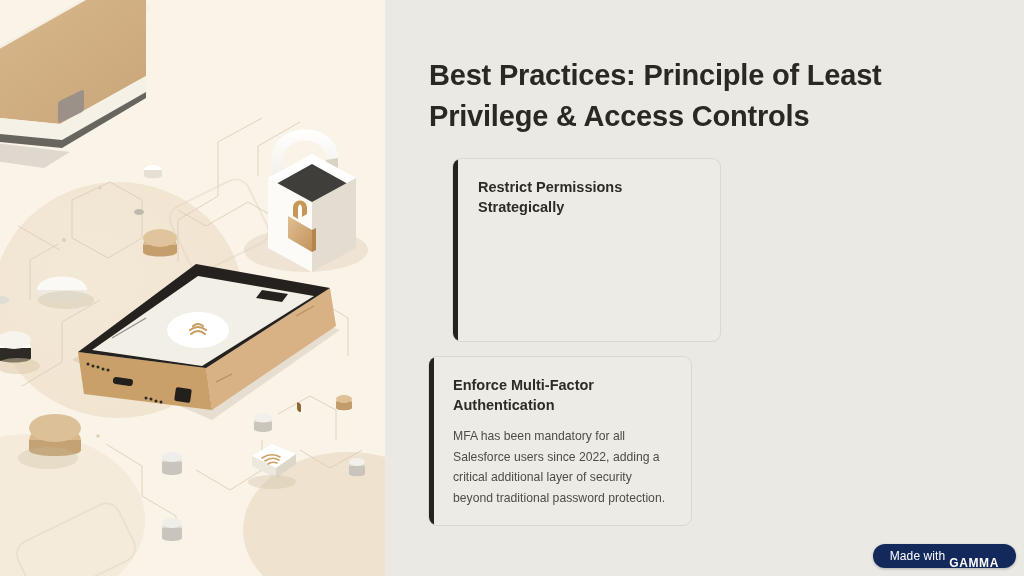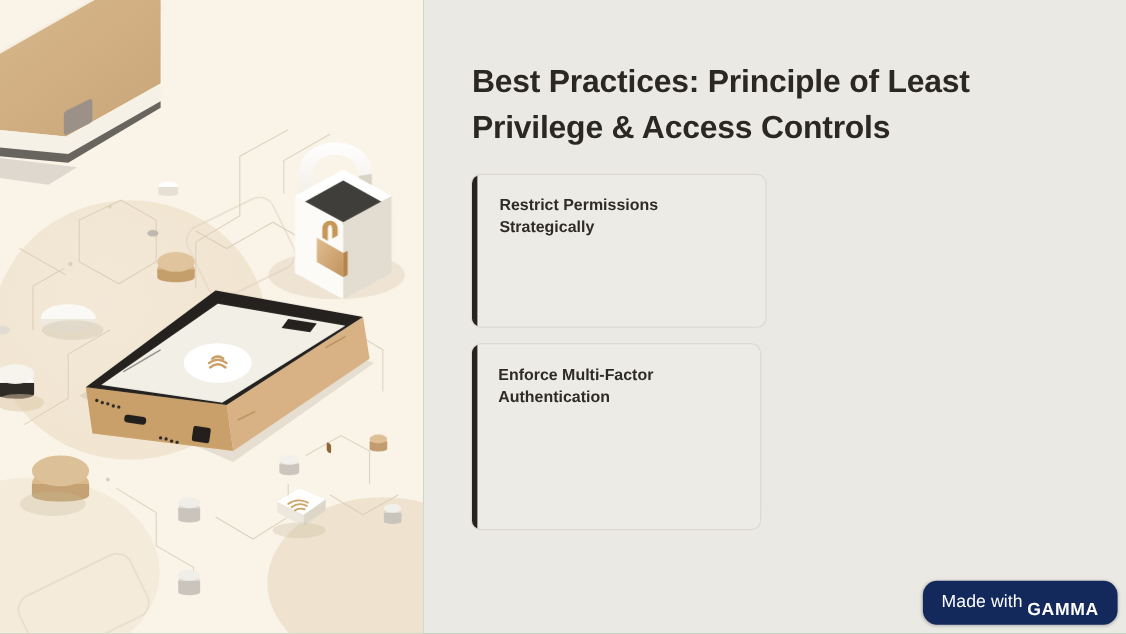--- a/index.html
+++ b/index.html
@@ -10,21 +10,21 @@
     overflow: hidden;
     background: #EBE9E4;
     font-family: "Liberation Sans", sans-serif;
   }
 
   .slide {
     position: relative;
     width: 1024px;
     height: 576px;
     display: flex;
-    background: #15803d;
+    background: #a3a3a3;
   }
 
   
   .illus-panel {
     position: relative;
     width: 385px;
     height: 576px;
     flex: 0 0 385px;
     background: #FAF3E8;
     overflow: hidden;
@@ -90,35 +90,35 @@
     font-weight: bold;
     color: #2E2B27;
   }
   .card-body {
     margin: 0;
     font-size: 12.2px;
     line-height: 20.6px;
     color: #4F4C47;
   }
 
-  .card-1 { width: 269px; height: 140px; }
+  .card-1 { width: 269px; height: 184px; margin-left: 24px; }
   .card-2 { width: 269px; height: 184px; }
   .card-3 { width: 264px; height: 170px; margin-top: 14px; padding-left: 24px; }
 
   
   .gamma-badge {
     position: absolute;
     right: 8px;
     bottom: 8px;
-    height: 40px;
+    height: 24px;
     padding: 0 17px;
     border-radius: 13px;
     background: #13295C;
     color: #FFFFFF;
-    font-size: 16px;
+    font-size: 12px;
     display: flex;
     align-items: center;
     justify-content: center;
     gap: 4px;
     box-shadow: 0 1px 3px rgba(0,0,0,0.25);
   }
   .gamma-made { font-weight: normal; letter-spacing: 0.1px; }
   .gamma-word { font-weight: bold; letter-spacing: 0.6px; margin-top: 14px; }
 </style>
 </head>
@@ -339,20 +339,21 @@
         </div>
 
 
       </div>
 
       <div class="card-row">
 
         <div class="card card-3">
           <div class="card-accent"></div>
           <h2 class="card-title">Enforce Multi-Factor Authentication</h2>
+          <p class="card-body">MFA has been mandatory for all Salesforce users since 2022, adding a critical additional layer of security beyond traditional password protection.</p>
         </div>
 
       </div>
 
     </div>
 
     <div class="gamma-badge">
       <span class="gamma-made">Made with</span>
       <span class="gamma-word">GAMMA</span>
     </div>

